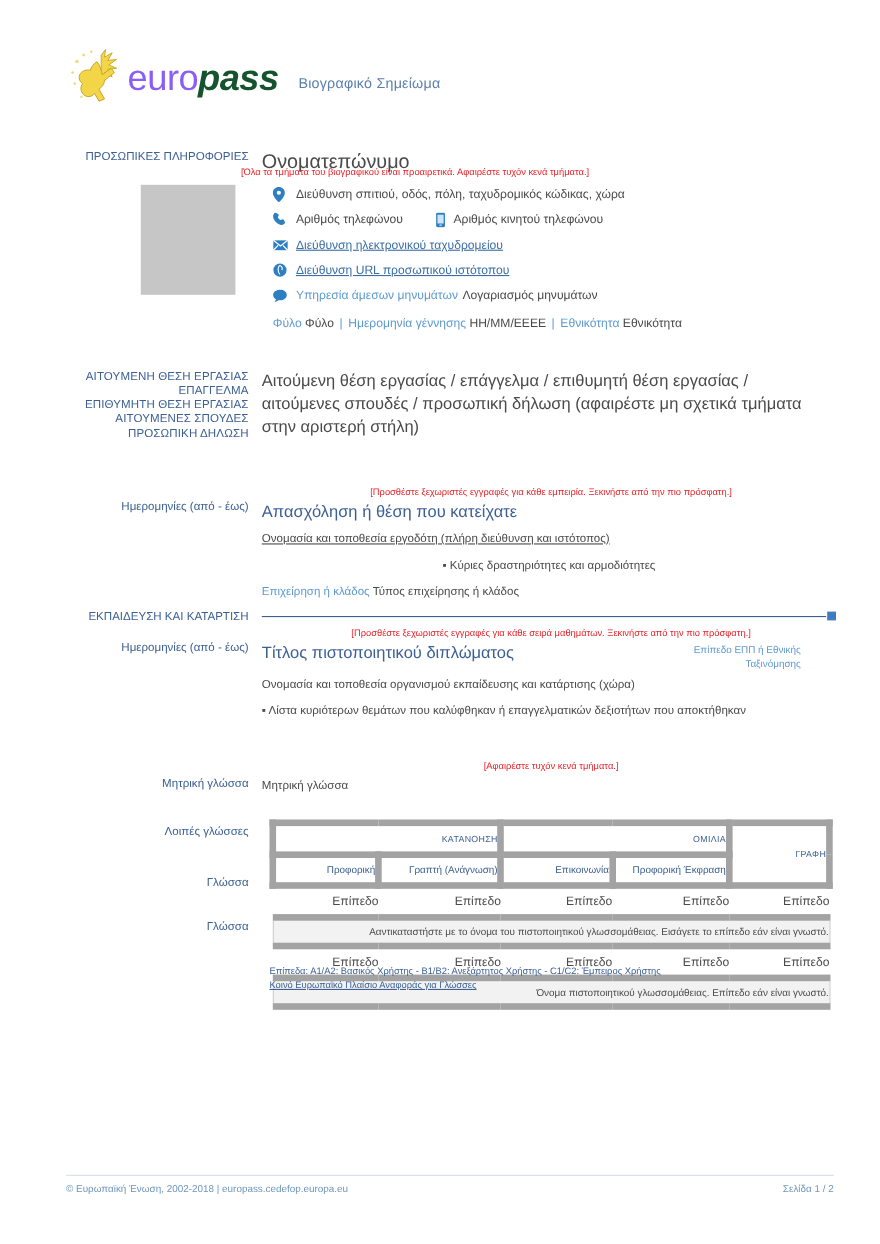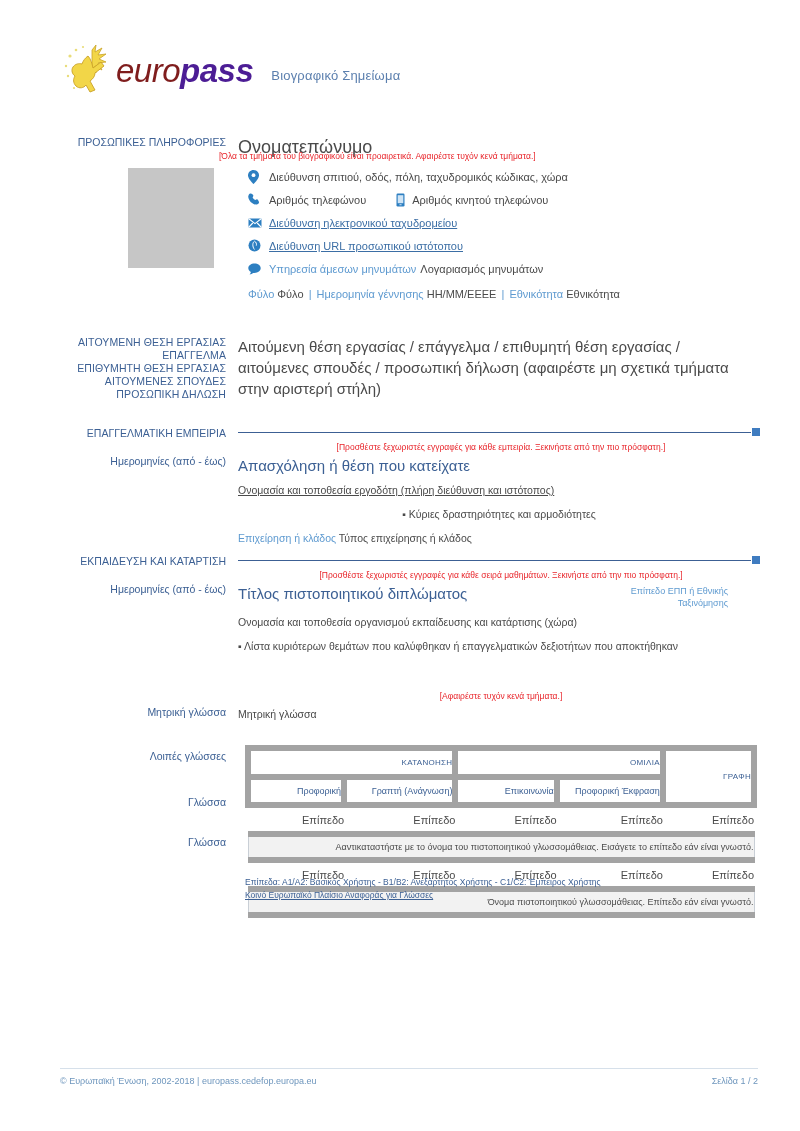--- a/index.html
+++ b/index.html
@@ -40,26 +40,25 @@
     flex: 0 0 58px;
   }
   .logo-word {
     font-size: 33px;
     line-height: 1;
     letter-spacing: -0.5px;
     margin-left: -4px;
     white-space: nowrap;
   }
   .logo-euro {
-    color: #7f1d1d;
+    color: #8b5cf6;
     font-weight: 400;
-    font-style: italic;
   }
   .logo-pass {
-    color: #4c1d95;
+    color: #14532d;
     font-weight: bold;
     font-style: italic;
   }
   .doc-type {
     font-size: 13px;
     color: #5b7fae;
     letter-spacing: 0.2px;
     padding-top: 10px;
   }
 
@@ -413,29 +412,20 @@
       <div>ΕΠΑΓΓΕΛΜΑ</div>
       <div>ΕΠΙΘΥΜΗΤΗ ΘΕΣΗ ΕΡΓΑΣΙΑΣ</div>
       <div>ΑΙΤΟΥΜΕΝΕΣ ΣΠΟΥΔΕΣ</div>
       <div>ΠΡΟΣΩΠΙΚΗ ΔΗΛΩΣΗ</div>
     </div>
     <div class="content-col">
       <div class="head-line" style="max-width:505px;">Αιτούμενη θέση εργασίας / επάγγελμα / επιθυμητή θέση εργασίας / αιτούμενες σπουδές / προσωπική δήλωση (αφαιρέστε μη σχετικά τμήματα στην αριστερή στήλη)</div>
     </div>
   </div>
 
-  <div class="row" style="left:60px; top:427px; width:700px; align-items:flex-start;">
-    <div class="label-col">ΕΠΑΓΓΕΛΜΑΤΙΚΗ ΕΜΠΕΙΡΙΑ</div>
-    <div class="content-col">
-      <div class="rule-wrap">
-        <div class="rule"></div>
-        <div class="rule-sq"></div>
-      </div>
-    </div>
-  </div>
   <div class="hint center" style="position:absolute; left:245px; top:441px; width:512px;">[Προσθέστε ξεχωριστές εγγραφές για κάθε εμπειρία. Ξεκινήστε από την πιο πρόσφατη.]</div>
 
   <div class="row" style="left:60px; top:455px; width:700px;">
     <div class="label-col">Ημερομηνίες (από - έως)</div>
     <div class="content-col">
       <div class="head-line blue">Απασχόληση ή θέση που κατείχατε</div>
       <div class="body-line" style="margin-top:6px;text-decoration:underline;">Ονομασία και τοποθεσία εργοδότη (πλήρη διεύθυνση και ιστότοπος)</div>
       <div class="bullet-line" style="margin-top:7px;text-align:center;">▪ Κύριες δραστηριότητες και αρμοδιότητες</div>
       <div class="body-line" style="margin-top:7px;">
         <span class="lt">Επιχείρηση ή κλάδος</span>

